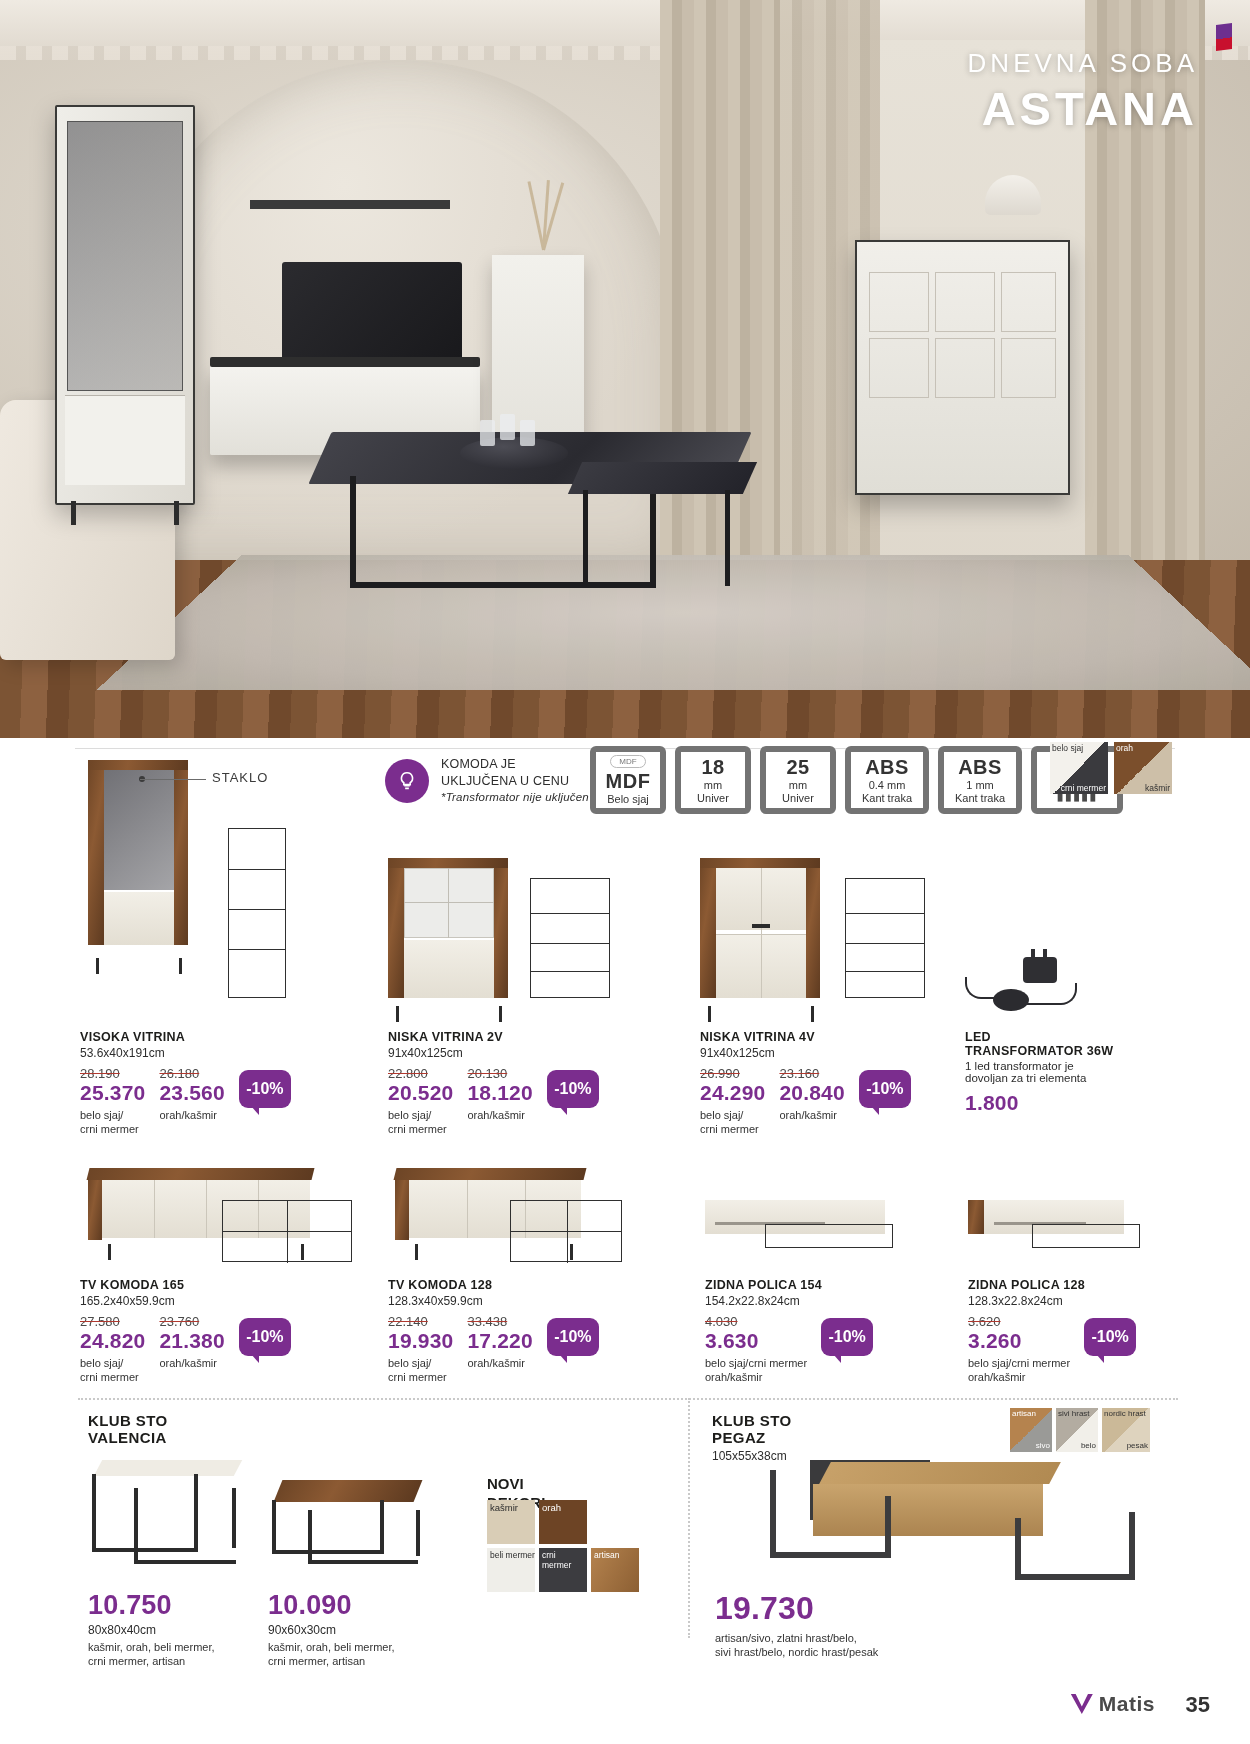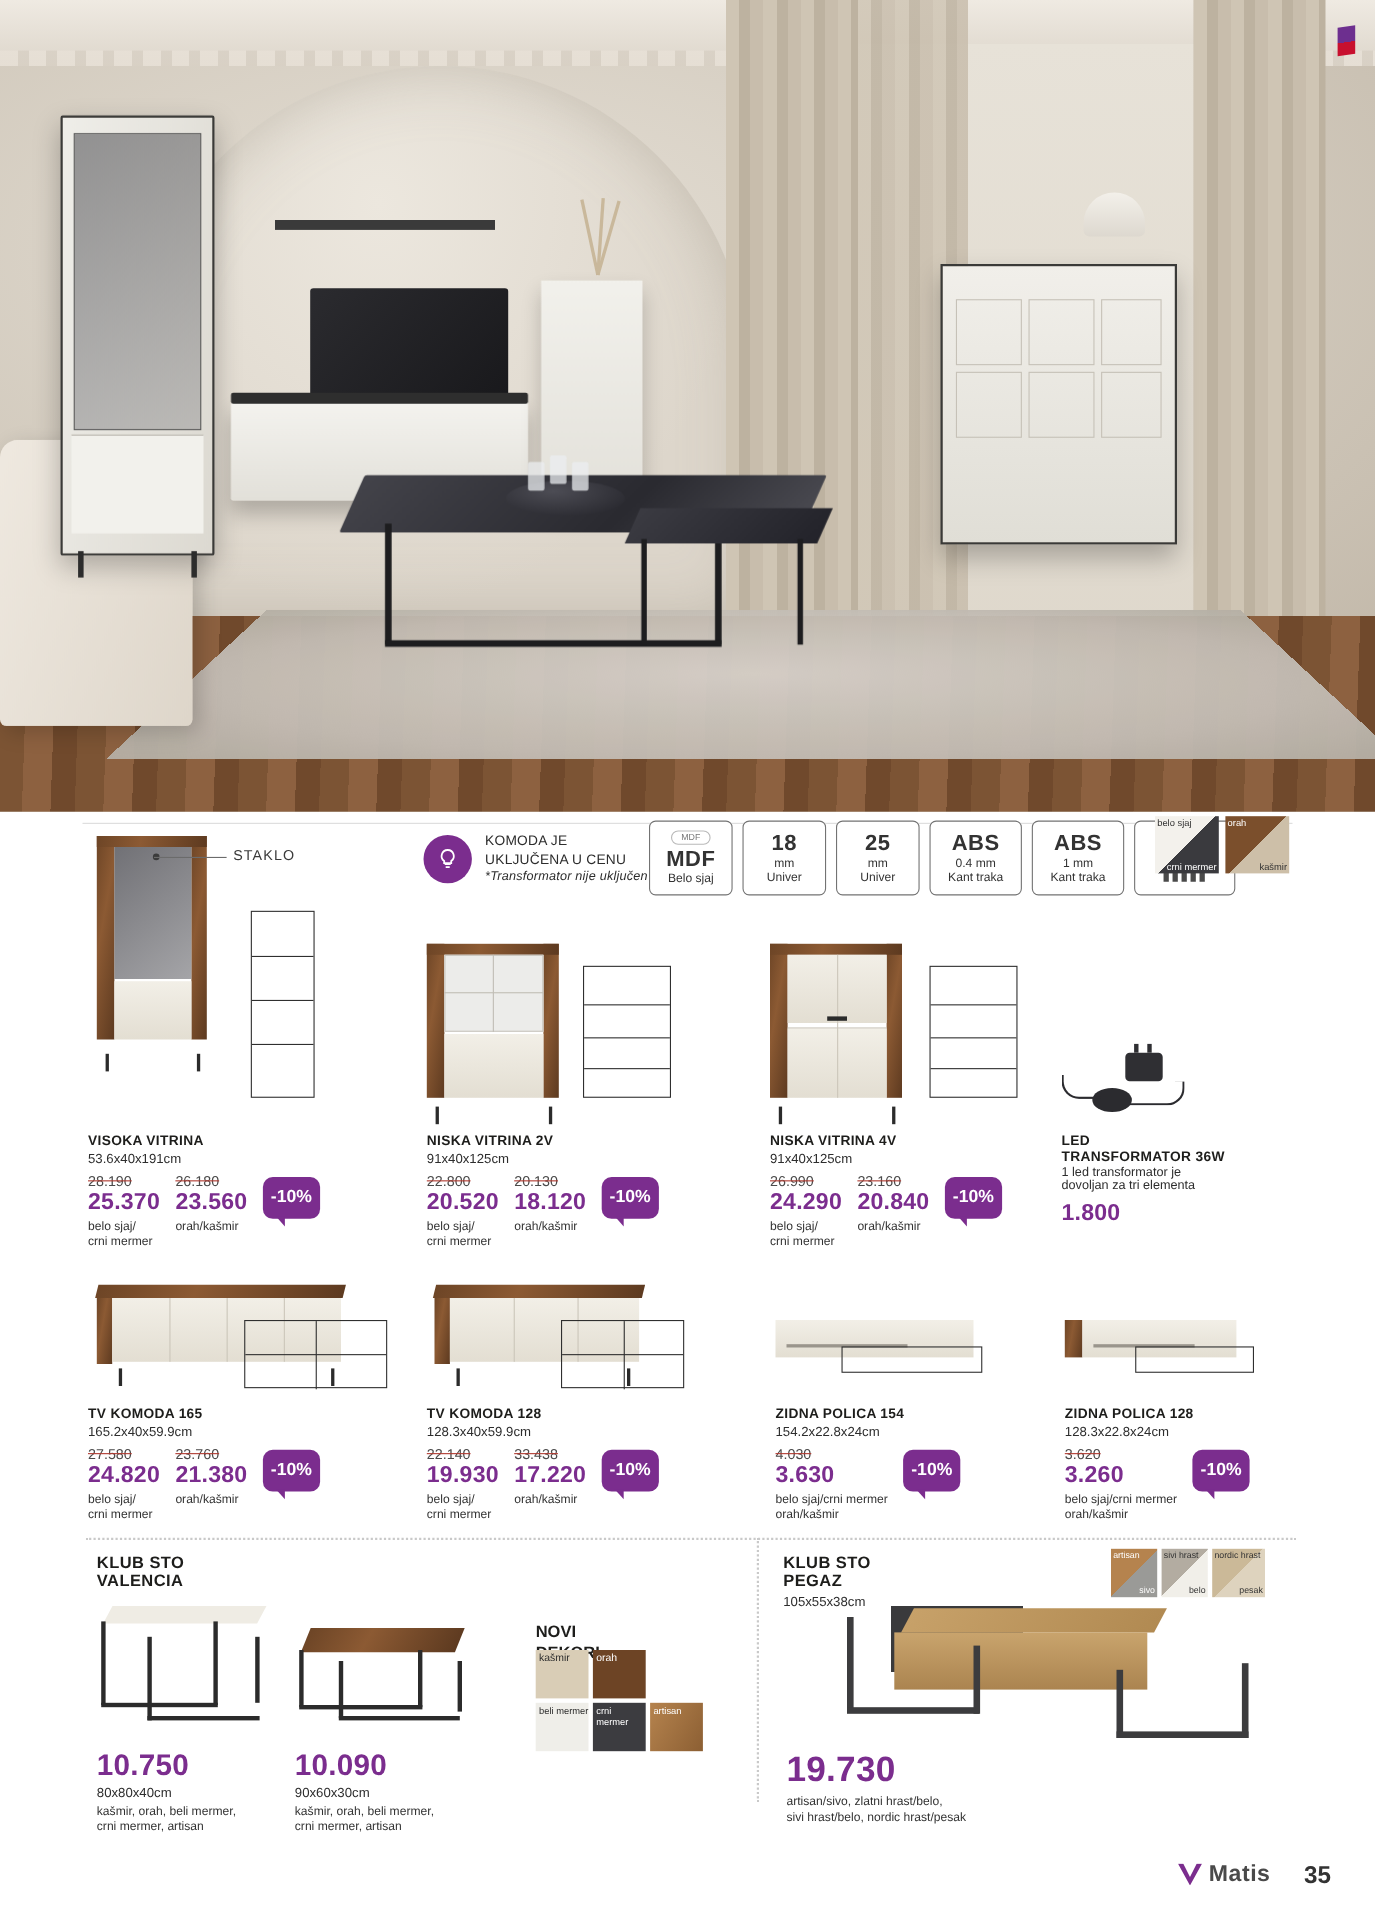--- a/index.html
+++ b/index.html
@@ -166,21 +166,21 @@
   .staklo-dot{ position:absolute; left:139px; top:776px; width:6px; height:6px; border-radius:50%; background:#3b3b3b;}
   .rasveta{ position:absolute; left:385px; top:756px; display:flex; align-items:center; gap:12px;}
   .bulb-circle{
     width:44px; height:44px; border-radius:50%; background:#7b2d8e;
     display:flex; align-items:center; justify-content:center; color:#fff; font-size:20px;
   }
   .rasveta-txt{ font-size:12.5px; line-height:1.35; color:#2d2d2d; letter-spacing:.2px;}
   .rasveta-txt .it{ font-style:italic; }
   .spec-chips{ position:absolute; left:590px; top:746px; display:flex; gap:9px; }
   .chip{
-    width:76px; height:68px; border:1px solid #737373; border-radius:6px;
+    width:76px; height:68px; border:6px solid #737373; border-radius:6px;
     display:flex; flex-direction:column; align-items:center; justify-content:center;
     font-size:11px; color:#333; background:#fff; text-align:center; line-height:1.15;
   }
   .chip .big{ font-size:20px; font-weight:700; letter-spacing:.5px; }
   .chip.mdf .tag{
     font-size:8px; border:1px solid #b9b9b9; border-radius:8px; padding:1px 8px; margin-bottom:2px; color:#777;
   }
   .chip.wide{ width:84px; }
   .chip.motion{ width:92px; }
   .bars{ letter-spacing:1px; font-size:13px; color:#4a4a4a; margin-top:2px;}
@@ -279,20 +279,24 @@
     <div class="top"></div>
       <div class="legl"></div>
       <div class="legr"></div>
   </div>
   <div class="tray"></div>
   <div class="glassware" style="left:480px;top:420px;"></div>
   <div class="glassware" style="left:500px;top:414px;"></div>
   <div class="glassware" style="left:520px;top:420px;"></div>
 
   <div class="flag"></div>
+  <div class="hero-title">
+    <div class="sub">DNEVNA SOBA</div>
+    <div class="main">ASTANA</div>
+  </div>
 </div>
 
 <div class="spec-line" style="position:absolute; left:75px; top:748px; width:1100px; height:1px; background:#dcdcdc;"></div>
 
 <div style="position:absolute;left:88px;top:760px;width:100px;height:200px;">
   <div class="wood" style="position:absolute;left:0;top:0;width:16px;height:185px;"></div>
   <div class="wood" style="position:absolute;right:0;top:0;width:14px;height:185px;"></div>
   <div class="wood" style="position:absolute;left:0;top:0;width:100px;height:10px;"></div>
   <div style="position:absolute;left:16px;top:10px;width:70px;height:120px;background:linear-gradient(140deg,#4d4d53,#8e8e92);opacity:.8;"></div>
   <div class="cream" style="position:absolute;left:16px;top:132px;width:70px;height:53px;"></div>

